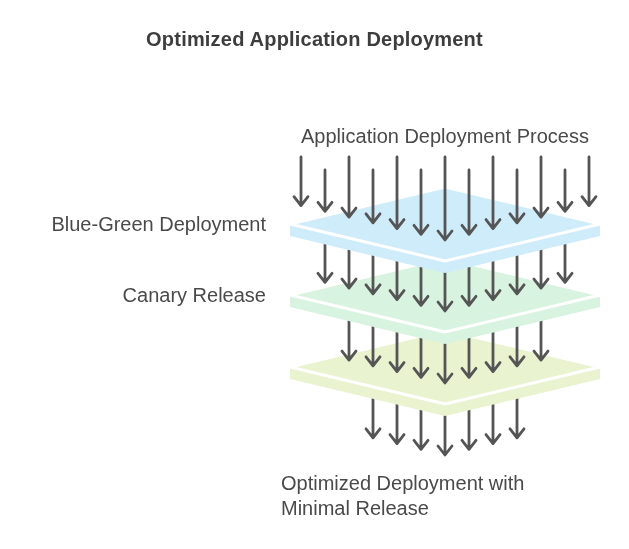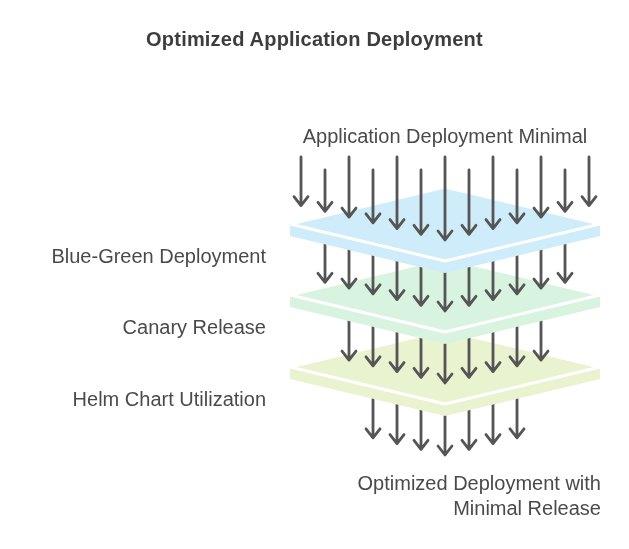--- a/index.html
+++ b/index.html
@@ -26,29 +26,28 @@
     font-size:20px;line-height:24px;
     color:#4a4a4a;
   }
   .side-label{
     position:absolute;
     left:0;width:266px;
     text-align:right;
     font-size:20px;line-height:24px;
     color:#4a4a4a;
     white-space:nowrap;
-    margin-top:32px;
   }
   .side-label.l0{top:212px;}
   .side-label.l1{top:283px;text-align:right;}
   .side-label.l2{top:355px;}
   .bottom-label{
     position:absolute;
     left:281px;top:471px;width:320px;
-    text-align:right;
+    text-align:left;
     font-size:20px;line-height:25px;
     color:#4a4a4a;
   }
   #layers-svg{position:absolute;left:0;top:0;}
 </style>
 </head>
 <body>
 
 <div class="canvas">
 
@@ -110,26 +109,25 @@
         <path d="M 445 157 L 445 240 M 438 231 L 445 240 L 452 231"></path>
         <path d="M 469 170 L 469 234.2709677419355 M 462 225.2709677419355 L 469 234.2709677419355 L 476 225.2709677419355"></path>
         <path d="M 493 157 L 493 228.54193548387096 M 486 219.54193548387096 L 493 228.54193548387096 L 500 219.54193548387096"></path>
         <path d="M 517 170 L 517 222.81290322580645 M 510 213.81290322580645 L 517 222.81290322580645 L 524 213.81290322580645"></path>
         <path d="M 541 157 L 541 217.08387096774194 M 534 208.08387096774194 L 541 217.08387096774194 L 548 208.08387096774194"></path>
         <path d="M 565 170 L 565 211.3548387096774 M 558 202.3548387096774 L 565 211.3548387096774 L 572 202.3548387096774"></path>
         <path d="M 589 157 L 589 205.6258064516129 M 582 196.6258064516129 L 589 205.6258064516129 L 596 196.6258064516129"></path>
       </g>
     </svg>
 
-  <div class="top-label">Application Deployment Minimal</div>
+  <div class="top-label">Application Deployment Process</div>
 
   <div class="side-label l0">Blue-Green Deployment</div>
 
   <div class="side-label l1">Canary Release</div>
 
-  <div class="side-label l2">Helm Chart Utilization</div>
 
   <div class="bottom-label">
     <div>Optimized Deployment with</div>
     <div>Minimal Release</div>
   </div>
 
 </div>
 
 </body></html>

